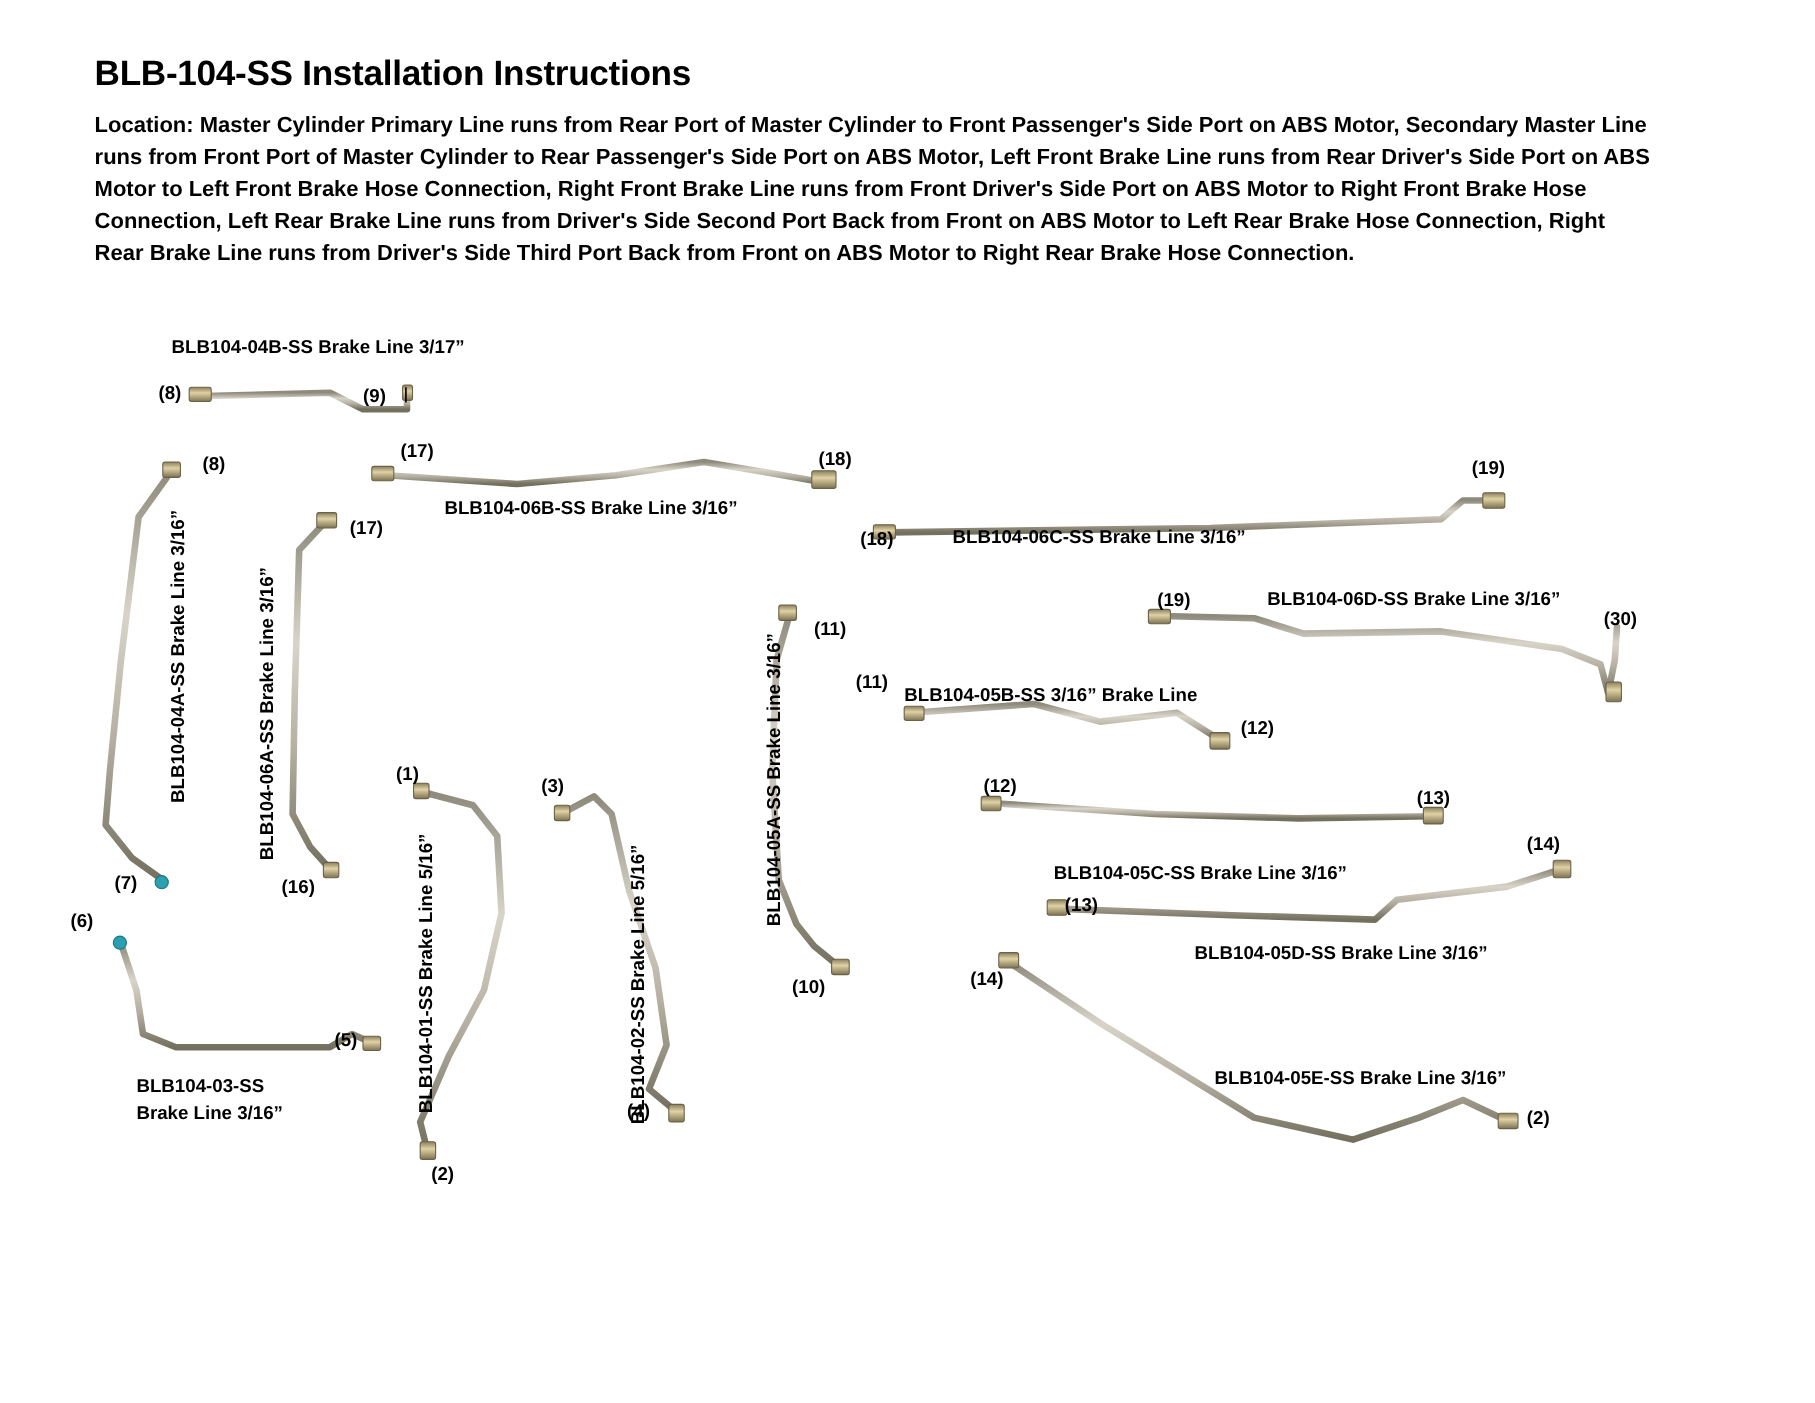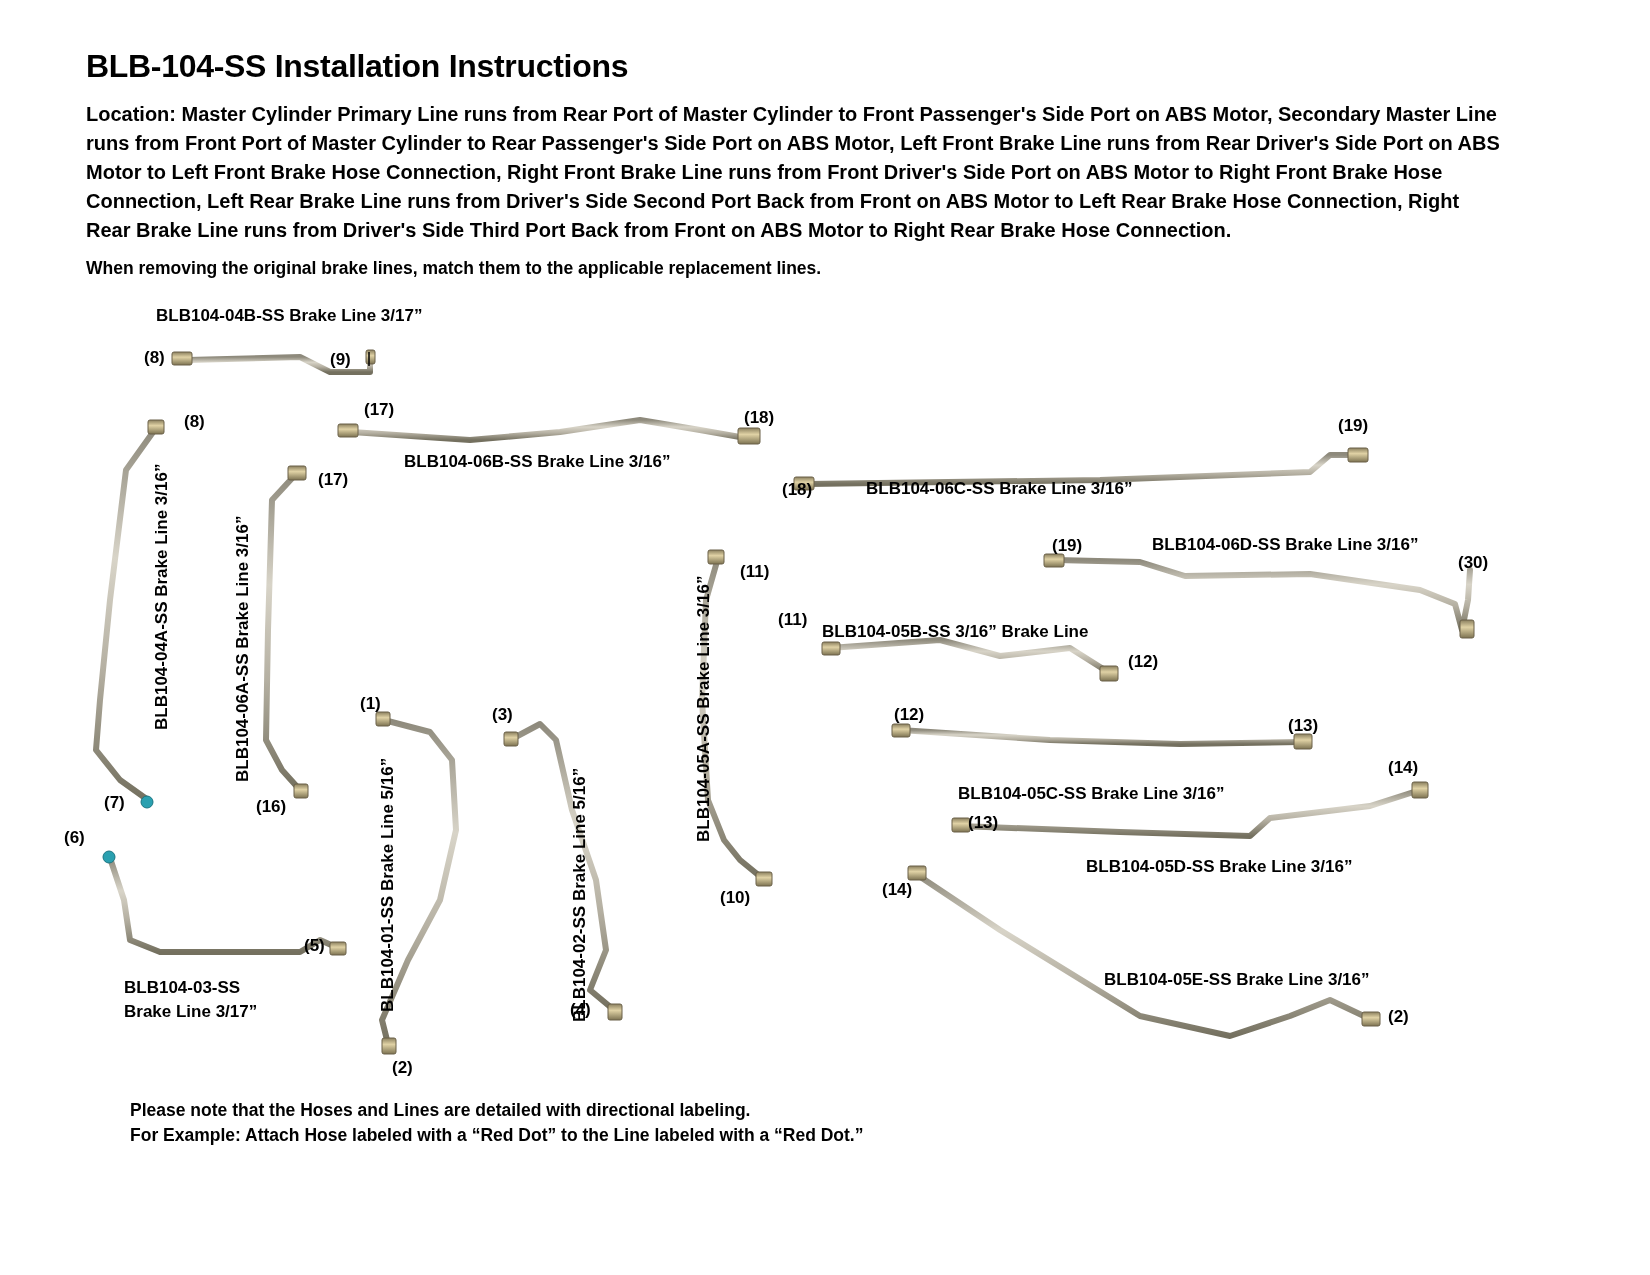--- a/index.html
+++ b/index.html
@@ -79,21 +79,20 @@
   }
   svg { display: block; }
 </style>
 </head>
 <body>
 
 <div class="page">
 
   <div class="title">BLB-104-SS Installation Instructions</div>
   <div class="location-text">Location: Master Cylinder Primary Line runs from Rear Port of Master Cylinder to Front Passenger's Side Port on ABS Motor, Secondary Master Line runs from Front Port of Master Cylinder to Rear Passenger's Side Port on ABS Motor, Left Front Brake Line runs from Rear Driver's Side Port on ABS Motor to Left Front Brake Hose Connection, Right Front Brake Line runs from Front Driver's Side Port on ABS Motor to Right Front Brake Hose Connection, Left Rear Brake Line runs from Driver's Side Second Port Back from Front on ABS Motor to Left Rear Brake Hose Connection, Right Rear Brake Line runs from Driver's Side Third Port Back from Front on ABS Motor to Right Rear Brake Hose Connection.</div>
-  <div class="match-note">When removing the original brake lines, match them to the applicable replacement lines.</div>
 
   <svg class="diagram" viewBox="0 0 1650 1275" width="1650" height="1275">
     <defs>
       <linearGradient id="tubeGrad" x1="0" y1="0" x2="0" y2="1">
         <stop offset="0%" stop-color="#8e8a7c"></stop>
         <stop offset="35%" stop-color="#d8d4c8"></stop>
         <stop offset="65%" stop-color="#b5b0a2"></stop>
         <stop offset="100%" stop-color="#74705f"></stop>
       </linearGradient>
       <linearGradient id="tubeGradV" x1="0" y1="0" x2="1" y2="0">
@@ -186,21 +185,21 @@
   <div class="lbl part rot" style="left:152px; top:730px;">BLB104-04A-SS Brake Line 3/16”</div>
   <div class="lbl part rot" style="left:233px; top:782px;">BLB104-06A-SS Brake Line 3/16”</div>
   <div class="lbl part rot" style="left:694px; top:842px;">BLB104-05A-SS Brake Line 3/16”</div>
   <div class="lbl part" style="left:822px; top:622px;">BLB104-05B-SS 3/16” Brake Line</div>
   <div class="lbl part" style="left:958px; top:784px;">BLB104-05C-SS Brake Line 3/16”</div>
   <div class="lbl part" style="left:1042px; top:857px;margin-left:44px;">BLB104-05D-SS Brake Line 3/16”</div>
   <div class="lbl part" style="left:1104px; top:970px;">BLB104-05E-SS Brake Line 3/16”</div>
   <div class="lbl part rot" style="left:378px; top:1012px;">BLB104-01-SS Brake Line 5/16”</div>
   <div class="lbl part rot" style="left:570px; top:1022px;">BLB104-02-SS Brake Line 5/16”</div>
   <div class="lbl part" style="left:124px; top:978px;">BLB104-03-SS</div>
-  <div class="lbl part" style="left:124px; top:1002px;">Brake Line 3/17”</div>
+  <div class="lbl part" style="left:124px; top:1002px;">Brake Line 3/16”</div>
 
   <div class="lbl" style="left:360px; top:694px;">(1)</div>
   <div class="lbl" style="left:392px; top:1058px;">(2)</div>
   <div class="lbl" style="left:492px; top:705px;">(3)</div>
   <div class="lbl" style="left:570px; top:1000px;">(4)</div>
   <div class="lbl" style="left:304px; top:936px;">(5)</div>
   <div class="lbl" style="left:64px; top:828px;">(6)</div>
   <div class="lbl" style="left:104px; top:793px;">(7)</div>
   <div class="lbl" style="left:144px; top:348px;">(8)</div>
   <div class="lbl" style="left:184px; top:412px;">(8)</div>
@@ -217,18 +216,14 @@
   <div class="lbl" style="left:1388px; top:1007px;">(2)</div>
   <div class="lbl" style="left:256px; top:797px;">(16)</div>
   <div class="lbl" style="left:364px; top:400px;">(17)</div>
   <div class="lbl" style="left:318px; top:470px;">(17)</div>
   <div class="lbl" style="left:744px; top:408px;">(18)</div>
   <div class="lbl" style="left:782px; top:480px;">(18)</div>
   <div class="lbl" style="left:1338px; top:416px;">(19)</div>
   <div class="lbl" style="left:1052px; top:536px;">(19)</div>
   <div class="lbl" style="left:1458px; top:553px;">(30)</div>
 
-  <div class="footer-note">
-    <div>Please note that the Hoses and Lines are detailed with directional labeling.</div>
-    <div>For Example: Attach Hose labeled with a “Red Dot” to the Line labeled with a “Red Dot.”</div>
-  </div>
 
 </div>
 
 </body></html>

